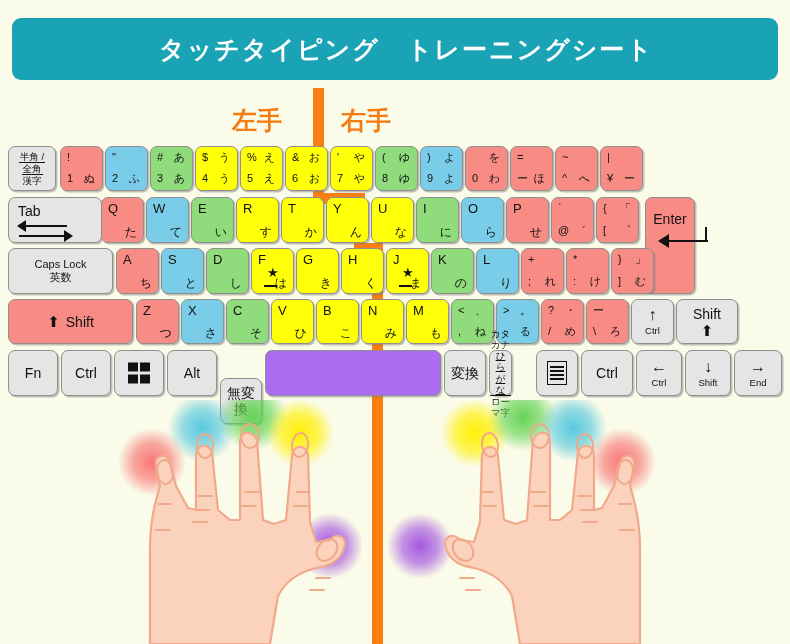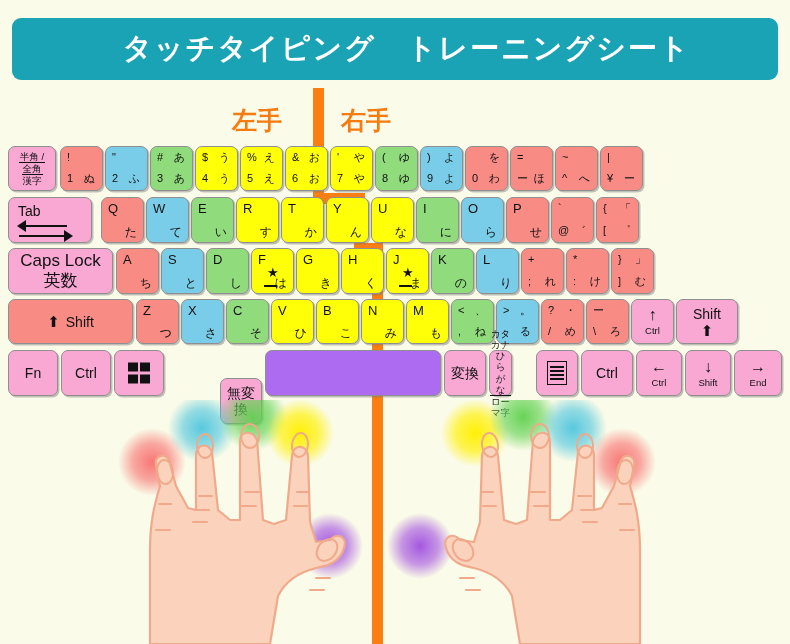--- a/index.html
+++ b/index.html
@@ -11,21 +11,21 @@
   }
   #sheet{position:absolute;inset:0;}
 
   
   .title-bar{
     position:absolute;left:12px;top:18px;width:766px;height:62px;
     background:#19A3B5;border-radius:9px;
     display:flex;align-items:center;justify-content:center;
   }
   .title-bar .t{
-    color:#ffffff;font-size:29px;font-weight:bold;letter-spacing:2px;
+    color:#ffffff;font-size:25px;font-weight:bold;letter-spacing:2px;
     font-family:"DejaVu Sans","Liberation Sans",sans-serif;
     margin-left:23px;
   }
 
   
   .hand-label{
     position:absolute;color:#F57C12;font-size:25px;font-weight:bold;
     font-family:"DejaVu Sans","Liberation Sans",sans-serif;
   }
   #lbl-left{left:232px;top:104px;}
@@ -45,43 +45,43 @@
     position:absolute;box-sizing:border-box;
     border:1.6px solid #8f8f8f;border-radius:7px;
     background:#ffffff;
     box-shadow:1.5px 1.5px 0 rgba(120,120,120,.45);
   }
   .key.red{background:#F98B85;}
   .key.blue{background:#79CDE8;}
   .key.green{background:#90DC7C;}
   .key.yellow{background:#FFFF08;}
   .key.purple{background:#AC6BF0;}
-  .key.white{background:#f9a8d4;}
+  .key.white{background:#e5e5e5;}
 
   
   .q{position:absolute;font-size:11px;color:#111;line-height:1;}
   .q.tl{left:6px;top:5px;}
   .q.tr{right:7px;top:5px;}
   .q.bl{left:6px;bottom:6px;}
   .q.br{right:7px;bottom:6px;}
 
   
   .lt{position:absolute;left:6px;top:4px;font-size:13px;color:#111;line-height:1;}
   .kn{position:absolute;right:6px;bottom:4px;font-size:12px;color:#111;line-height:1;}
 
   
   .ctr{
     position:absolute;inset:0;display:flex;flex-direction:column;
     align-items:center;justify-content:center;
-    font-size:17px;color:#111;line-height:1.16;text-align:center;
+    font-size:11px;color:#111;line-height:1.16;text-align:center;
   }
   .ctr.sm{font-size:9.5px;}
   .ctr.lg{font-size:14px;}
   .ctr .u{border-bottom:1.3px solid #111;padding:0 1px;}
-  .ctr .ub{border-bottom:1.3px solid #111;padding:0 1px;}
+  .ctr .ub{border-bottom:1.3px solid #111;padding:0 1px;text-decoration:underline;}
 
   
   .navk{
     position:absolute;inset:0;display:flex;flex-direction:column;
     align-items:center;justify-content:center;color:#111;
   }
   .navk .g{font-size:16px;line-height:1;}
   .navk .c{font-size:9.5px;line-height:1;margin-top:3px;}
 
   
@@ -217,21 +217,21 @@
       <div class="key red" style="left: 555px; top: 2px; width: 43px; height: 45px;">
         <div class="q tl">~</div>
         <div class="q bl">^</div>
         <div class="q br">へ</div>
       </div>
       <div class="key red" style="left: 600px; top: 2px; width: 43px; height: 45px;">
         <div class="q tl">|</div>
         <div class="q bl">¥</div>
         <div class="q br">ー</div>
       </div>
-      <div class="key white" style="left: 8px; top: 53px; width: 84px; height: 46px;">
+      <div class="key white" style="left: 8px; top: 53px; width: 94px; height: 46px;">
         <div class="tabk">
           <div class="lab">Tab</div>
           <div class="a1h"></div>
           <div class="a1"></div>
           <div class="a2"></div>
           <div class="a2h"></div>
         </div>
       </div>
       <div class="key red" style="left: 101px; top: 53px; width: 43px; height: 46px;">
         <div class="lt">Q</div>
@@ -277,20 +277,28 @@
         <div class="q tl">`</div>
         <div class="q bl">@</div>
         <div class="q br">゛</div>
       </div>
       <div class="key red" style="left: 596px; top: 53px; width: 43px; height: 46px;">
         <div class="q tl">{</div>
         <div class="q tr">「</div>
         <div class="q bl">[</div>
         <div class="q br">゜</div>
       </div>
+      <div class="key red" style="left: 645px; top: 53px; width: 50px; height: 97px;">
+        <div class="enterk">
+          <div class="e">Enter</div>
+          <div class="bar"></div>
+          <div class="vert"></div>
+          <div class="head"></div>
+        </div>
+      </div>
       <div class="key white" style="left: 8px; top: 104px; width: 105px; height: 46px;">
         <div class="ctr">
           <div>Caps Lock</div>
           <div>英数</div>
         </div>
       </div>
       <div class="key red" style="left: 116px; top: 104px; width: 43px; height: 46px;">
         <div class="lt">A</div>
         <div class="kn">ち</div>
       </div>
@@ -424,20 +432,25 @@
         <div class="ctr lg">
           <div>Ctrl</div>
         </div>
       </div>
       <div class="key white" style="left: 114px; top: 206px; width: 50px; height: 46px;">
         <div class="winlogo">
           <i></i>
           <i></i>
           <i></i>
           <i></i>
+        </div>
+      </div>
+      <div class="key white" style="left: 167px; top: 206px; width: 50px; height: 46px;">
+        <div class="ctr lg">
+          <div>Alt</div>
         </div>
       </div>
       <div class="key white" style="left: 220px; top: 206px; width: 42px; height: 46px; margin-top: 28px;">
         <div class="ctr lg">
           <div>無変換</div>
         </div>
       </div>
       <div class="key purple" style="left: 265px; top: 206px; width: 176px; height: 46px;"></div>
       <div class="key white" style="left: 444px; top: 206px; width: 42px; height: 46px;">
         <div class="ctr lg">

